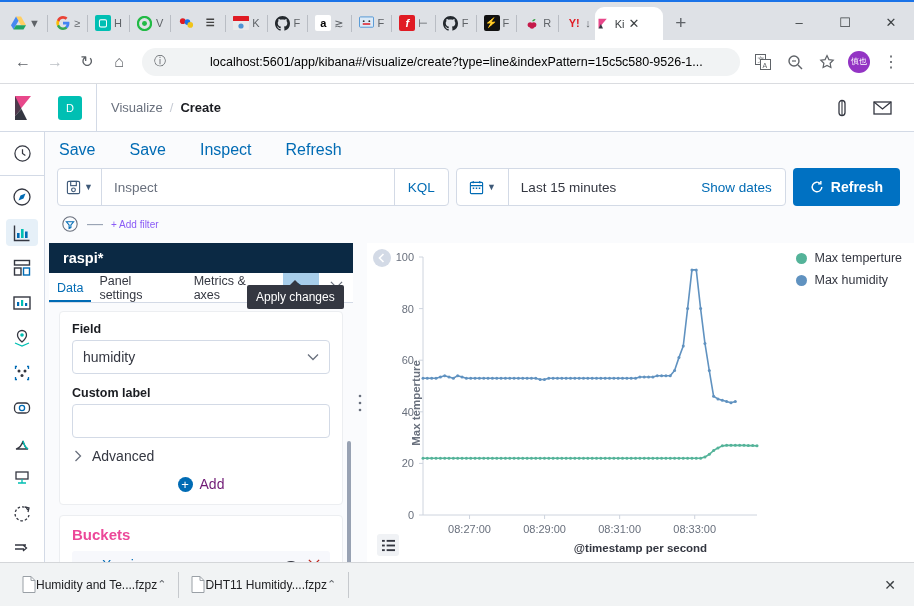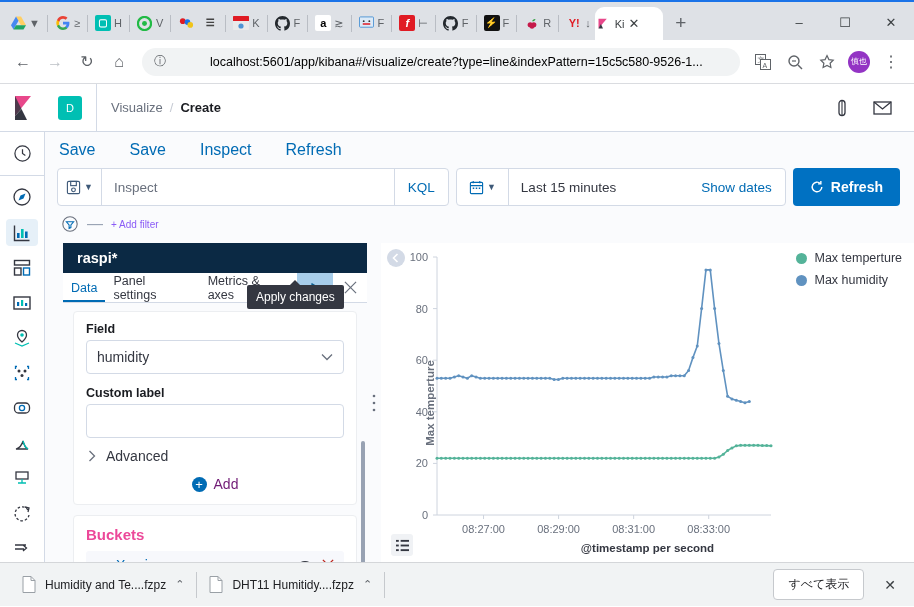--- a/index.html
+++ b/index.html
@@ -150,21 +150,21 @@
     font-family: "Liberation Sans", sans-serif;
   }
 
   .fbar { display: flex; align-items: center; gap: 8px; padding: 9px 0 0 16px; }
   .fbar .dash { color: #98a2b3; }
   .fbar .addf { color: #8b5cf6; font-size: 10px; cursor: pointer; }
 
   .workspace { flex: 1; display: flex; padding: 10px 0 0 0; min-height: 0; position: relative; }
 
   
-  .cfg { width: 304px; margin-left: 18px; display: flex; flex-direction: column; flex: 0 0 304px; }
+  .cfg { width: 304px; margin-left: 4px; display: flex; flex-direction: column; flex: 0 0 304px; }
   .cfg-title {
     background: #0b2944; color: #fff; font-size: 14.5px; font-weight: bold;
     padding: 8px 14px; height: 30px; display: flex; align-items: center;
   }
   .cfg-tabs {
     display: flex; align-items: stretch; background: #fff;
     border-bottom: 1px solid #d3dae6; height: 30px; font-size: 12.5px;
   }
   .cfg-tab {
     padding: 12px 8px; display: flex; align-items: center; color: #343741; cursor: pointer;
@@ -250,21 +250,21 @@
     border-left: 5px solid transparent; border-right: 5px solid transparent;
     border-bottom: 5px solid #343741;
   }
 
   
   .dl-bar {
     height: 44px; background: #f1f3f4; border-top: 1px solid #d4d6d9;
     display: flex; align-items: center; padding: 0 10px; gap: 0;
   }
   .dl-item {
-    display: flex; align-items: center; gap: 9px; padding: 0 12px;
+    display: flex; align-items: center; padding: 0 12px;
     height: 30px; font-size: 12px; color: #202124; cursor: pointer;
   }
   .dl-sep { width: 1px; height: 26px; background: #c6c9cd; }
   .dl-caret { color: #5f6368; font-size: 11px; }
   .dl-right { margin-left: auto; display: flex; align-items: center; gap: 12px; }
   .dl-all {
     border: 1px solid #c6c9cd; background: #fff; border-radius: 4px;
     padding: 6px 14px; font-size: 12px; color: #202124; cursor: pointer;
     font-family: "Liberation Sans", sans-serif;
   }
@@ -963,18 +963,17 @@
         <svg width="14" height="17" viewBox="0 0 14 17">
             <path d="M1 .5h8l4 4v12H1z" fill="#fff" stroke="#9aa0a6"></path>
             <path d="M9 .5v4h4" fill="none" stroke="#9aa0a6"></path>
           </svg>
       </span>
       <span>DHT11 Humitidy....fzpz</span>
       <span class="dl-caret">⌃</span>
     </div>
     <div class="dl-sep"></div>
     <div class="dl-right">
-      <button class="dl-all">すべて表示</button>
       <span class="dl-close">✕</span>
     </div>
   </div>
 
 </div>
 
 </body></html>

